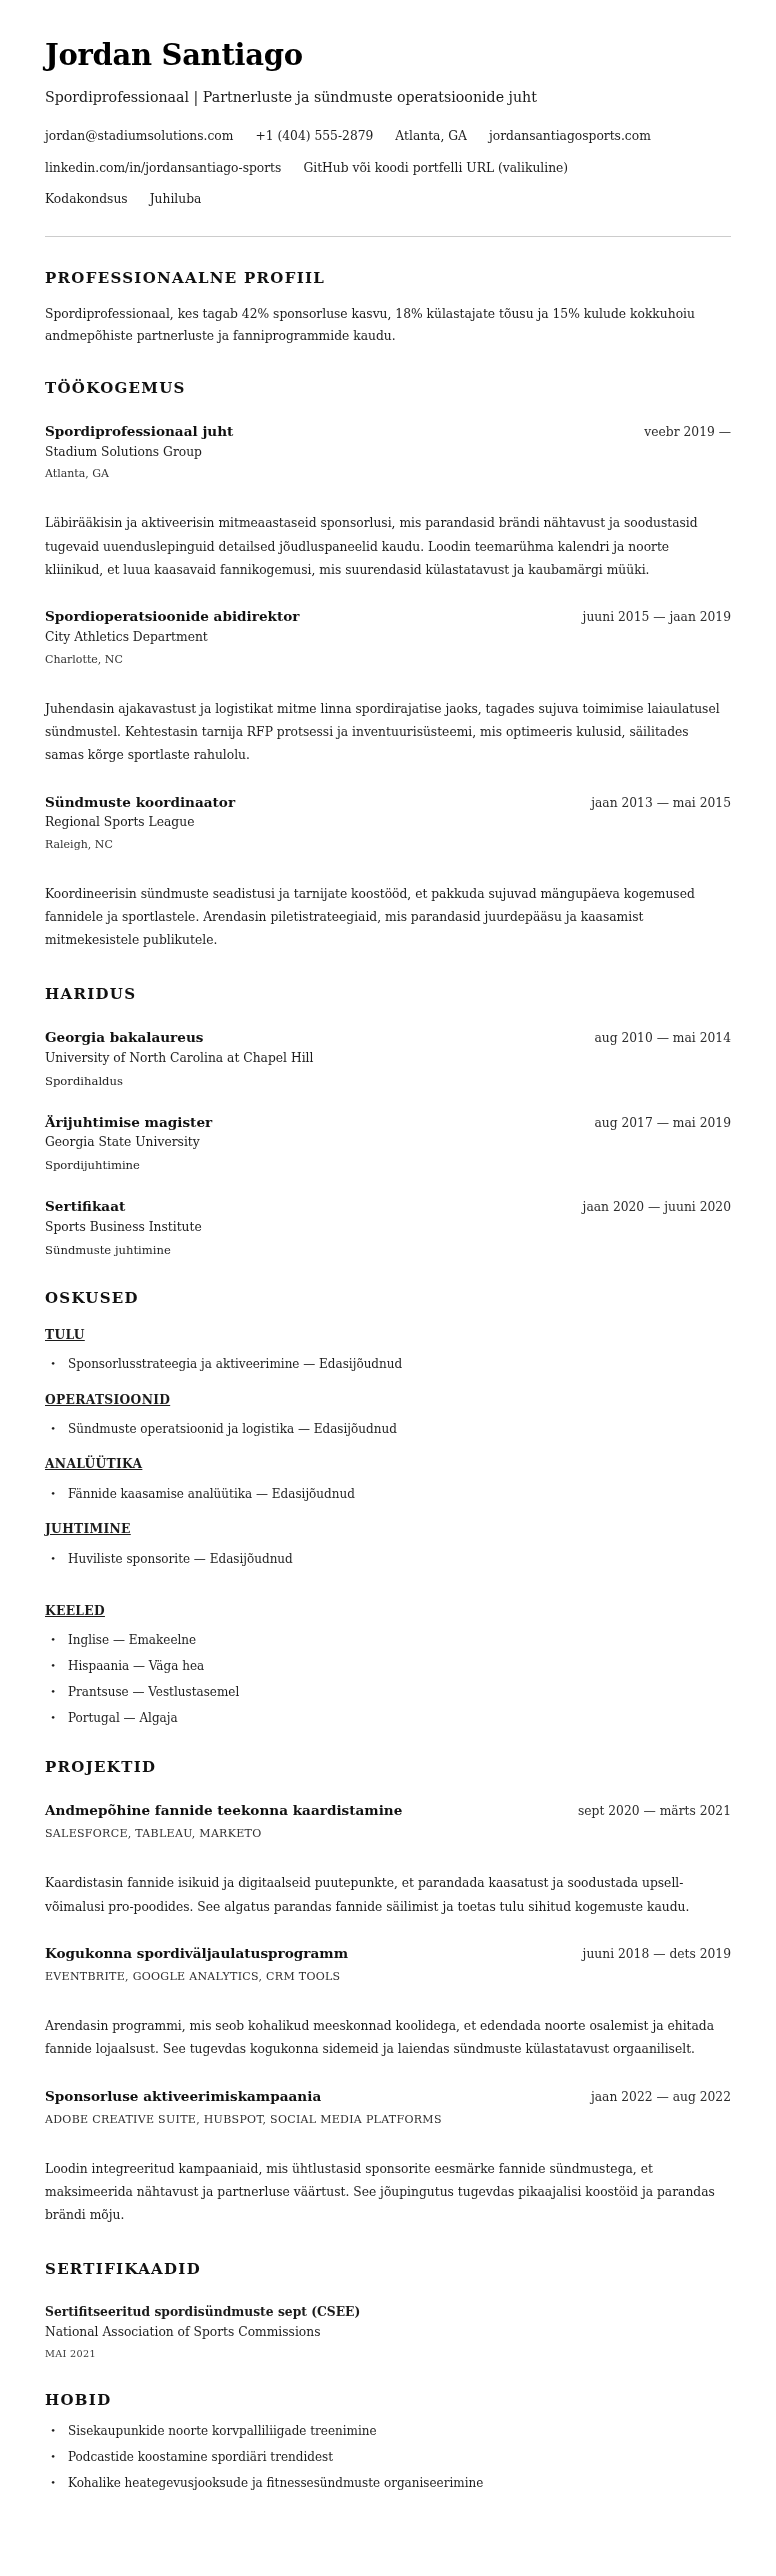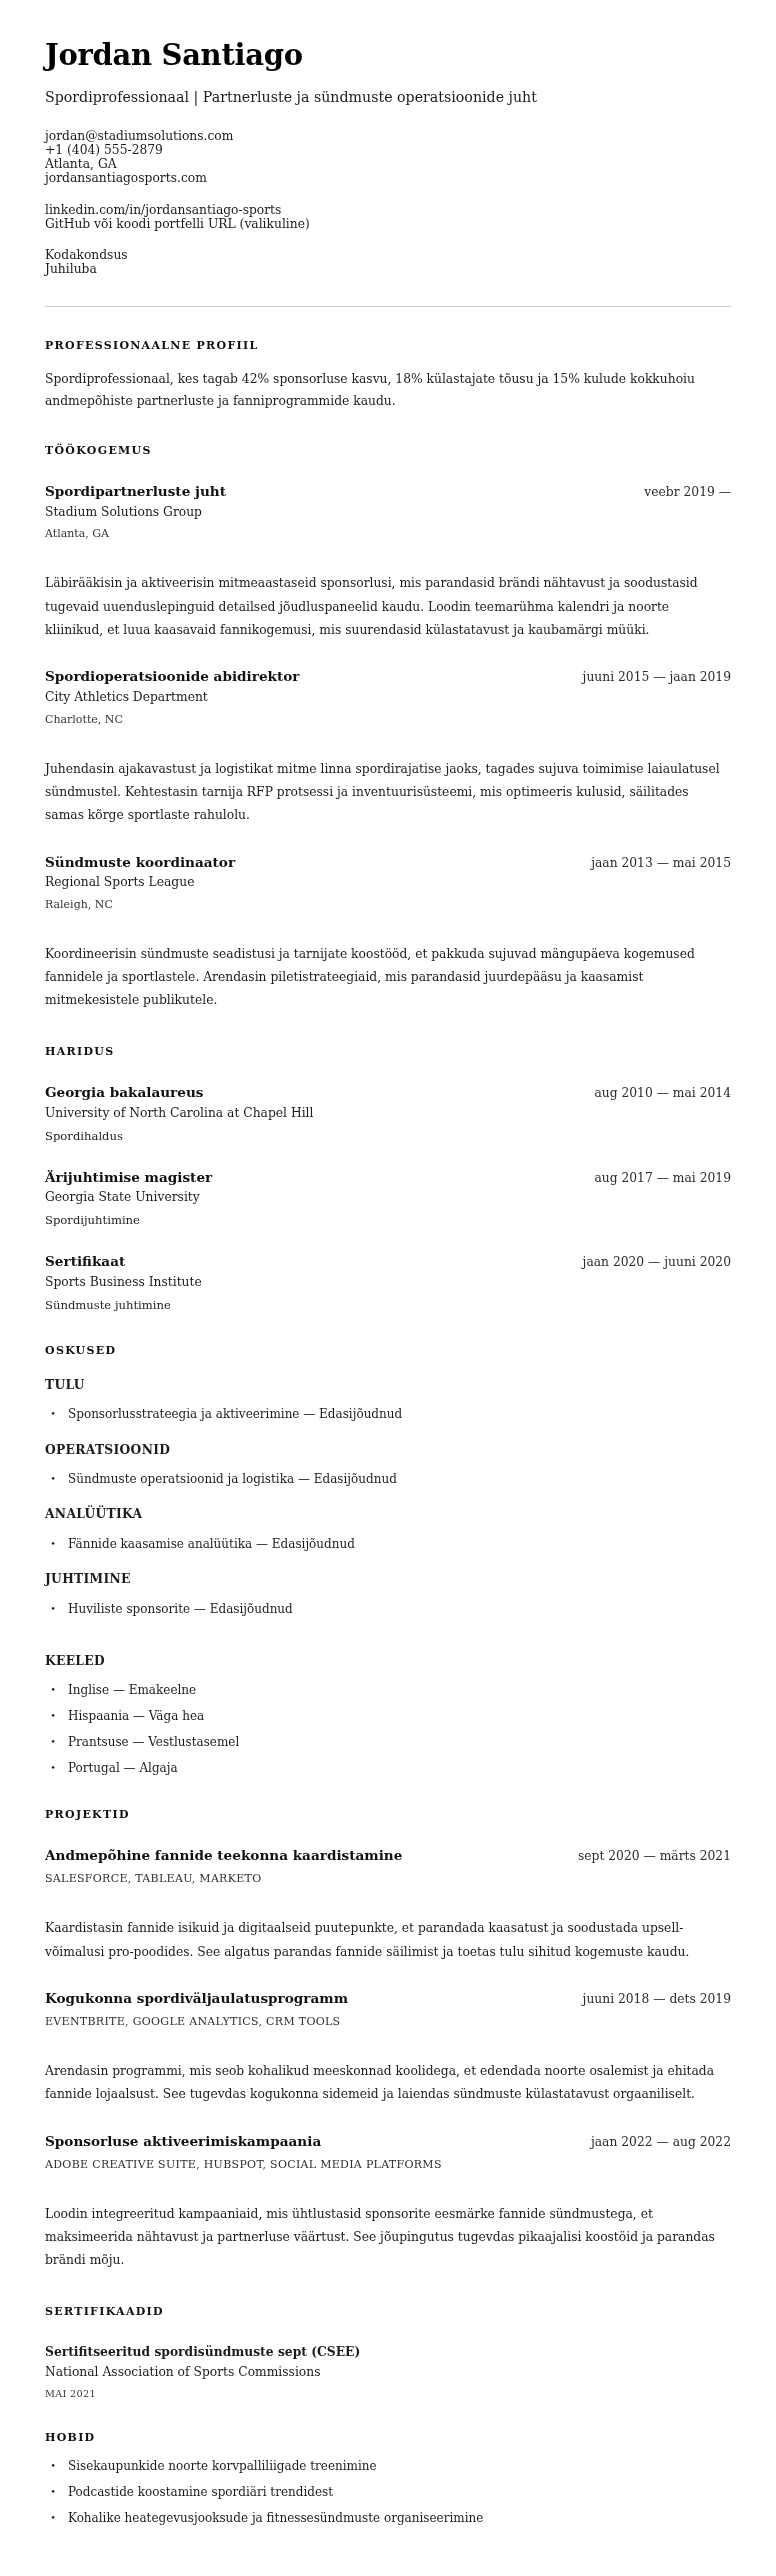--- a/index.html
+++ b/index.html
@@ -8,43 +8,43 @@
     padding:39px 45px 45px 45px;
     font-family:"DejaVu Serif","Liberation Serif",serif;
     color:#1c1c1c; background:#ffffff;
   }
   .name {
     font-size:29px; font-weight:700; color:#000;
     margin:0; line-height:1.15; letter-spacing:-0.3px;
   }
   .tagline { font-size:14.2px; margin-top:15.5px; line-height:1.3; color:#1c1c1c; }
   .contact-rows { margin-top:23px; font-size:12.3px; }
-  .contact-row { display:flex; flex-wrap:wrap; column-gap:22px; margin-top:17.5px;flex-direction:column; }
+  .contact-row { display:flex; flex-wrap:wrap; column-gap:22px; margin-top:17.5px; }
   .contact-row:first-child { margin-top:0; }
   .rule { border:none; border-top:1.3px solid #cccccc; margin:30px 0 0 0; }
 
   .section { margin-top:32px; }
   .section-heading {
-    font-size:11px; font-weight:700; letter-spacing:1.3px;
+    font-size:15px; font-weight:700; letter-spacing:1.3px;
     margin:0; color:#111;
   }
   .profile-text { font-size:12.3px; line-height:1.8; margin-top:15.5px; max-width:686px; }
 
   .entry { margin-top:26px; }
   .entry-head { display:flex; justify-content:space-between; align-items:baseline; }
   .entry-title { font-size:13.6px; font-weight:700; margin:0; color:#111; }
   .entry-date { font-size:12.3px; color:#2b2b2b; white-space:nowrap; margin-left:15.5px; }
   .entry-company { font-size:12.3px; margin-top:5.8px; }
   .entry-location { font-size:11px; margin-top:8.4px; color:#333; }
   .entry-desc { font-size:12.3px; line-height:1.9; margin-top:32px; max-width:689px; }
 
   .edu-focus { font-size:11.6px; margin-top:9px; color:#222; }
 
   .skill-group { margin-top:19.4px; }
-  .skill-group-name { font-size:12.3px; font-weight:700; margin:0; letter-spacing:0.3px; }
+  .skill-group-name { font-size:12.3px; font-weight:700; margin:0; letter-spacing:0.3px;text-decoration:underline; }
   .bullet-list { list-style:none; margin:15.5px 0 0 0; padding:0; font-size:12px; }
   .bullet-list li { position:relative; padding-left:23px; margin-top:11px; line-height:1.25; }
   .bullet-list li:first-child { margin-top:0; }
   .bullet-list li::before {
     content:"•"; position:absolute; left:5.2px; top:0;
     font-size:9.7px; line-height:1.5; color:#1c1c1c;
   }
   .languages-group { margin-top:36px; }
 
   .project-tools { font-size:11px; margin-top:9px; letter-spacing:0.3px; color:#2e2e2e; }
@@ -85,21 +85,21 @@
   <section class="section">
     <h2 class="section-heading">PROFESSIONAALNE PROFIIL</h2>
     <p class="profile-text">Spordiprofessionaal, kes tagab 42% sponsorluse kasvu, 18% külastajate tõusu ja 15% kulude kokkuhoiu andmepõhiste partnerluste ja fanniprogrammide kaudu.</p>
   </section>
 
   <section class="section">
     <h2 class="section-heading">TÖÖKOGEMUS</h2>
 
     <div class="entry">
       <div class="entry-head">
-        <h3 class="entry-title">Spordipartnerluste juht</h3>
+        <h3 class="entry-title">Spordiprofessionaal juht</h3>
         <span class="entry-date">veebr 2019 —</span>
       </div>
       <div class="entry-company">Stadium Solutions Group</div>
       <div class="entry-location">Atlanta, GA</div>
       <p class="entry-desc">Läbirääkisin ja aktiveerisin mitmeaastaseid sponsorlusi, mis parandasid brändi nähtavust ja soodustasid tugevaid uuenduslepinguid detailsed jõudluspaneelid kaudu. Loodin teemarühma kalendri ja noorte kliinikud, et luua kaasavaid fannikogemusi, mis suurendasid külastatavust ja kaubamärgi müüki.</p>
     </div>
 
     <div class="entry">
       <div class="entry-head">
         <h3 class="entry-title">Spordioperatsioonide abidirektor</h3>

